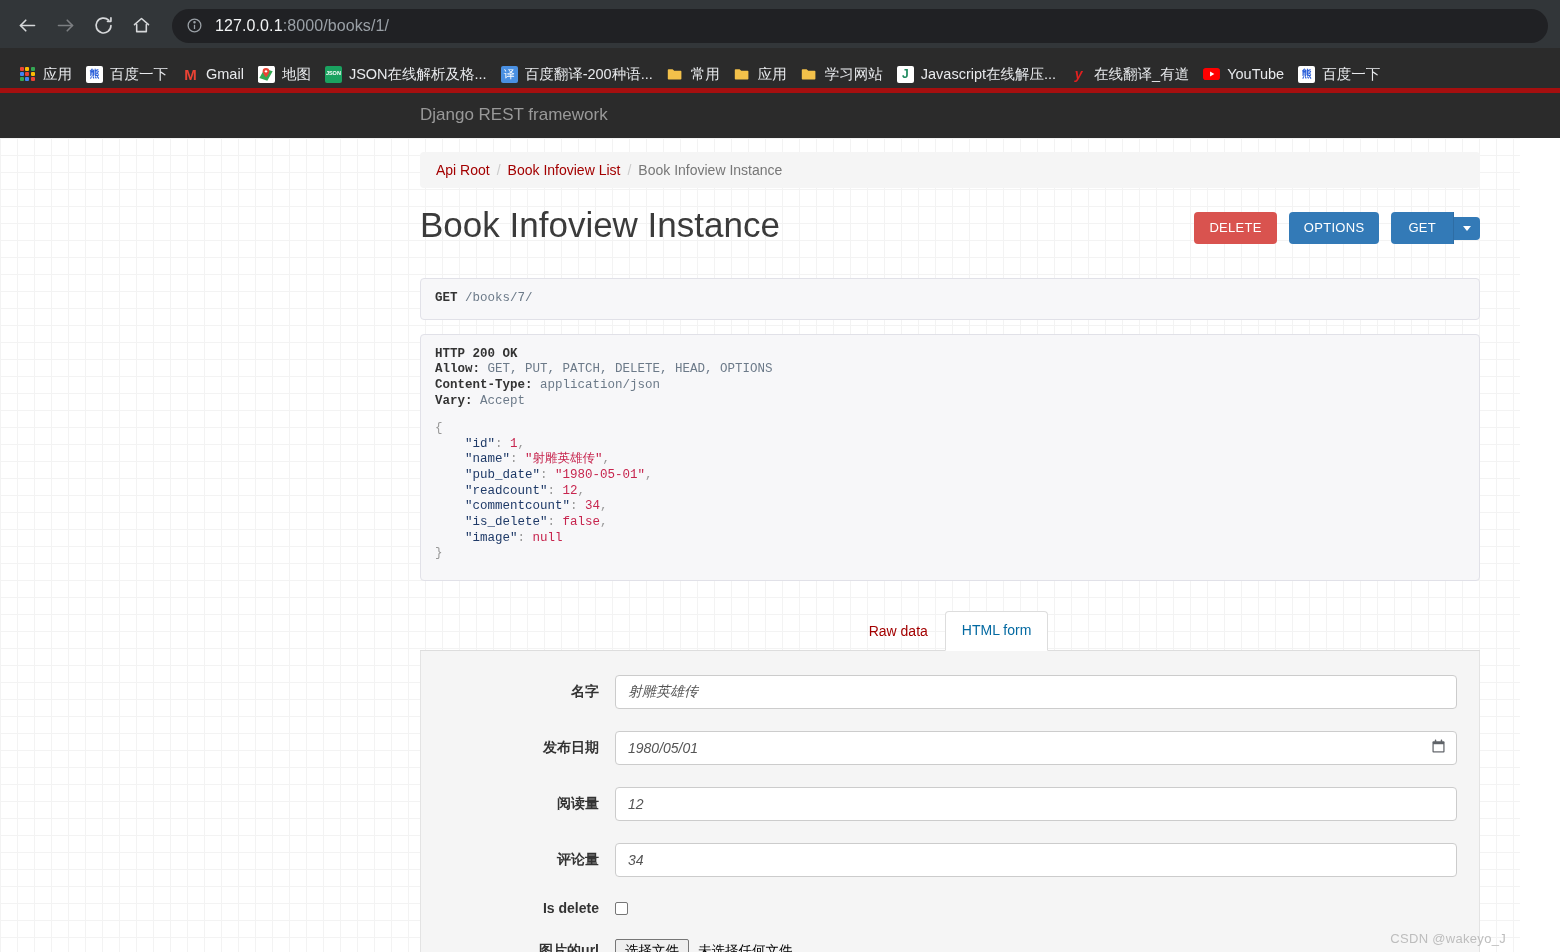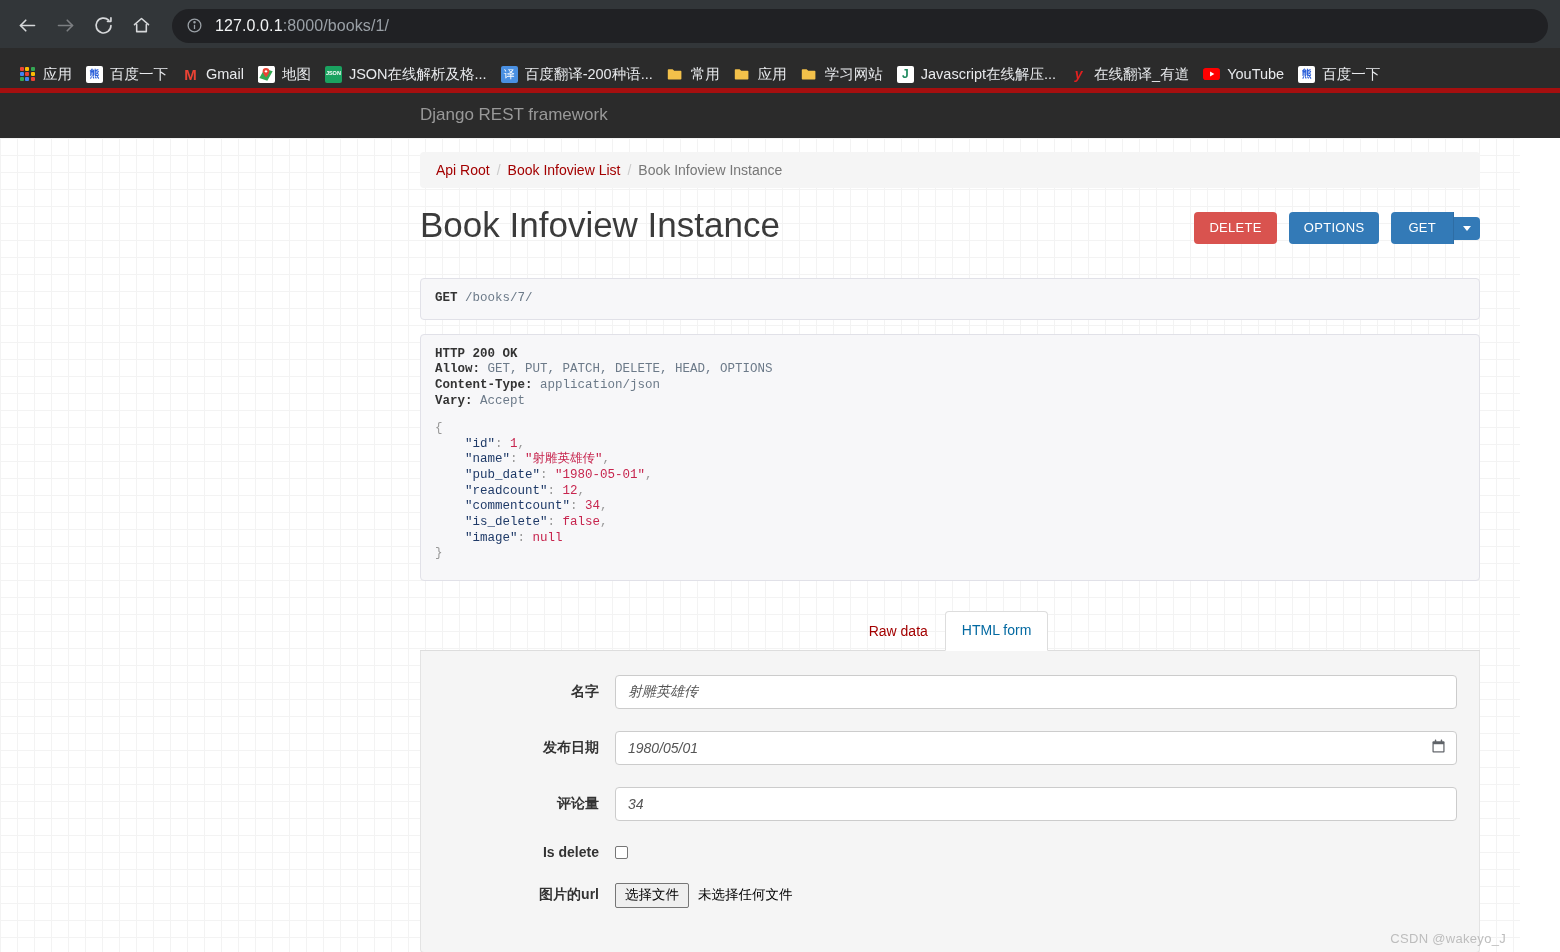--- a/index.html
+++ b/index.html
@@ -502,20 +502,24 @@
           <div class="form-row">
             <div class="form-label">发布日期</div>
             <div class="form-ctrl-wrap">
               <div class="date-wrap"><input class="form-input" type="text" value="1980/05/01" style=""><span class="cal-icon"><svg width="13" height="14" viewBox="0 0 14 15">
                     <rect x="0.5" y="2.5" width="13" height="12" rx="1" fill="#5f6368"></rect>
                     <rect x="1.8" y="5.6" width="10.4" height="7.6" fill="#fff"></rect>
                     <rect x="3" y="0.5" width="1.6" height="3" rx="0.5" fill="#5f6368"></rect>
                     <rect x="9.4" y="0.5" width="1.6" height="3" rx="0.5" fill="#5f6368"></rect>
                   </svg></span></div>
             </div>
+          </div>
+          <div class="form-row">
+            <div class="form-label">阅读量</div>
+            <div class="form-ctrl-wrap"><input class="form-input" type="text" value="12" style=""></div>
           </div>
           <div class="form-row">
             <div class="form-label">评论量</div>
             <div class="form-ctrl-wrap"><input class="form-input" type="text" value="34" style=""></div>
           </div>
           <div class="form-row">
             <div class="form-label">Is delete</div>
             <div class="form-ctrl-wrap"><span class="chk"></span></div>
           </div>
           <div class="form-row">

